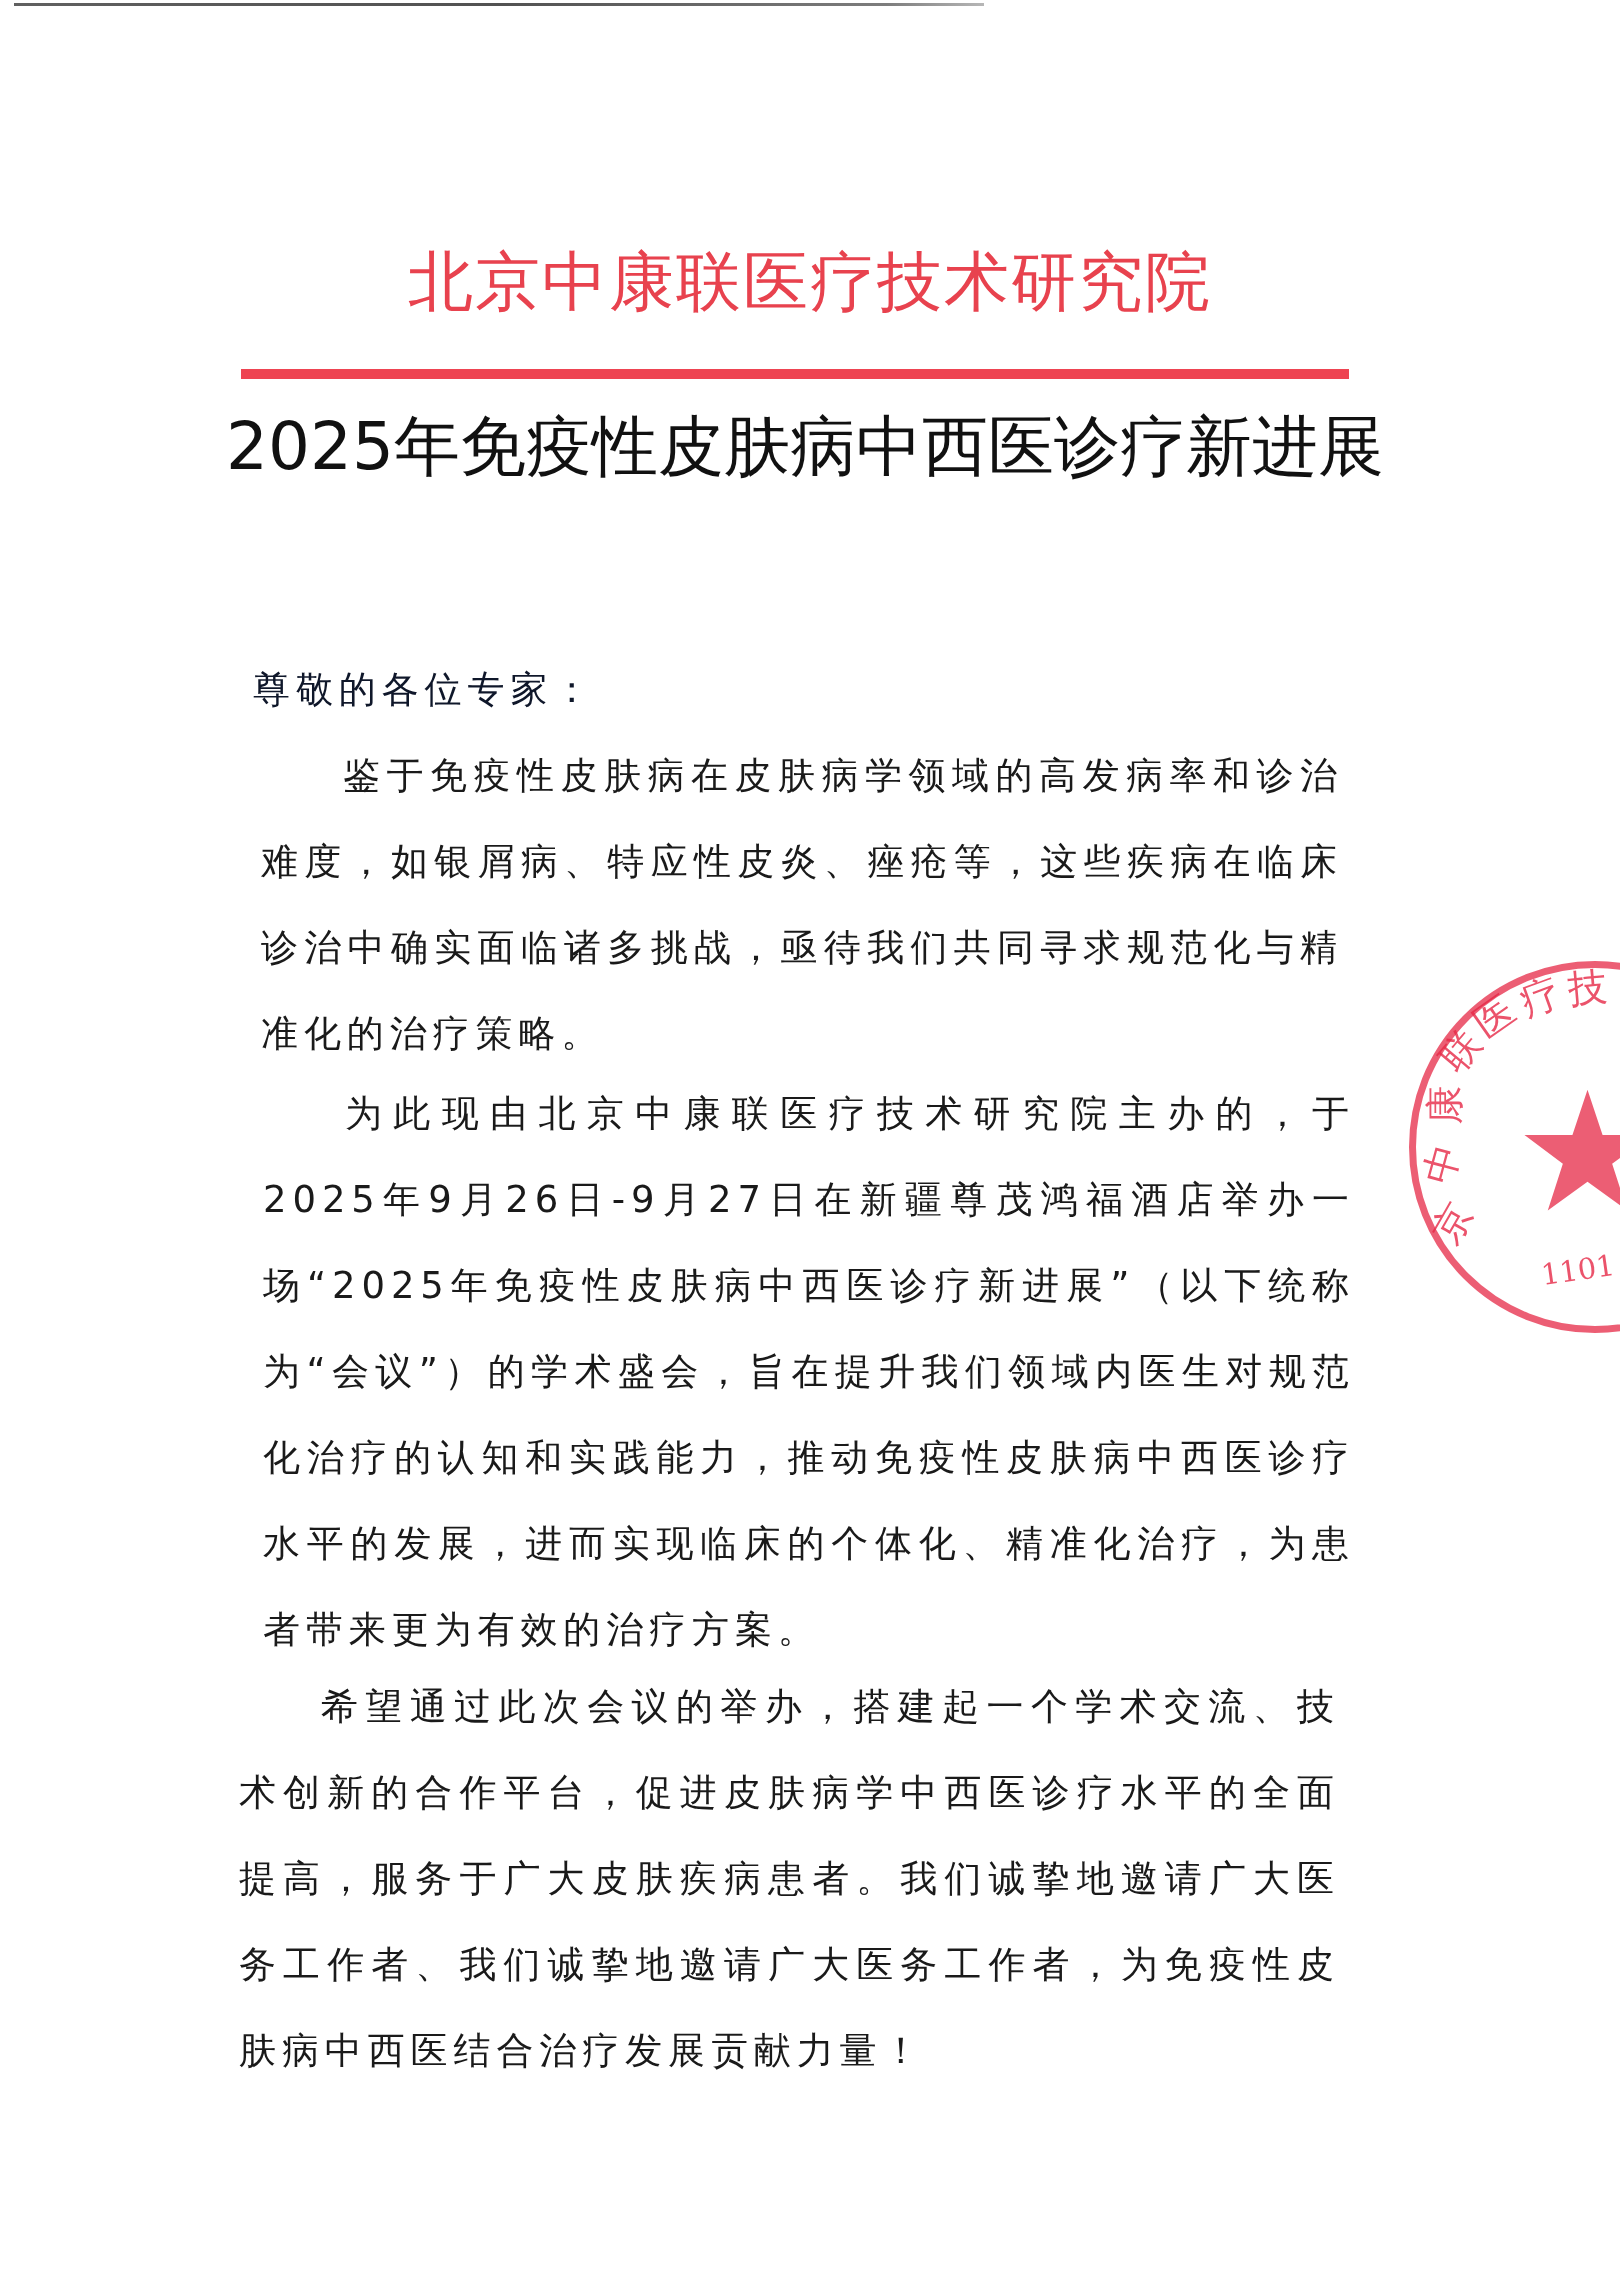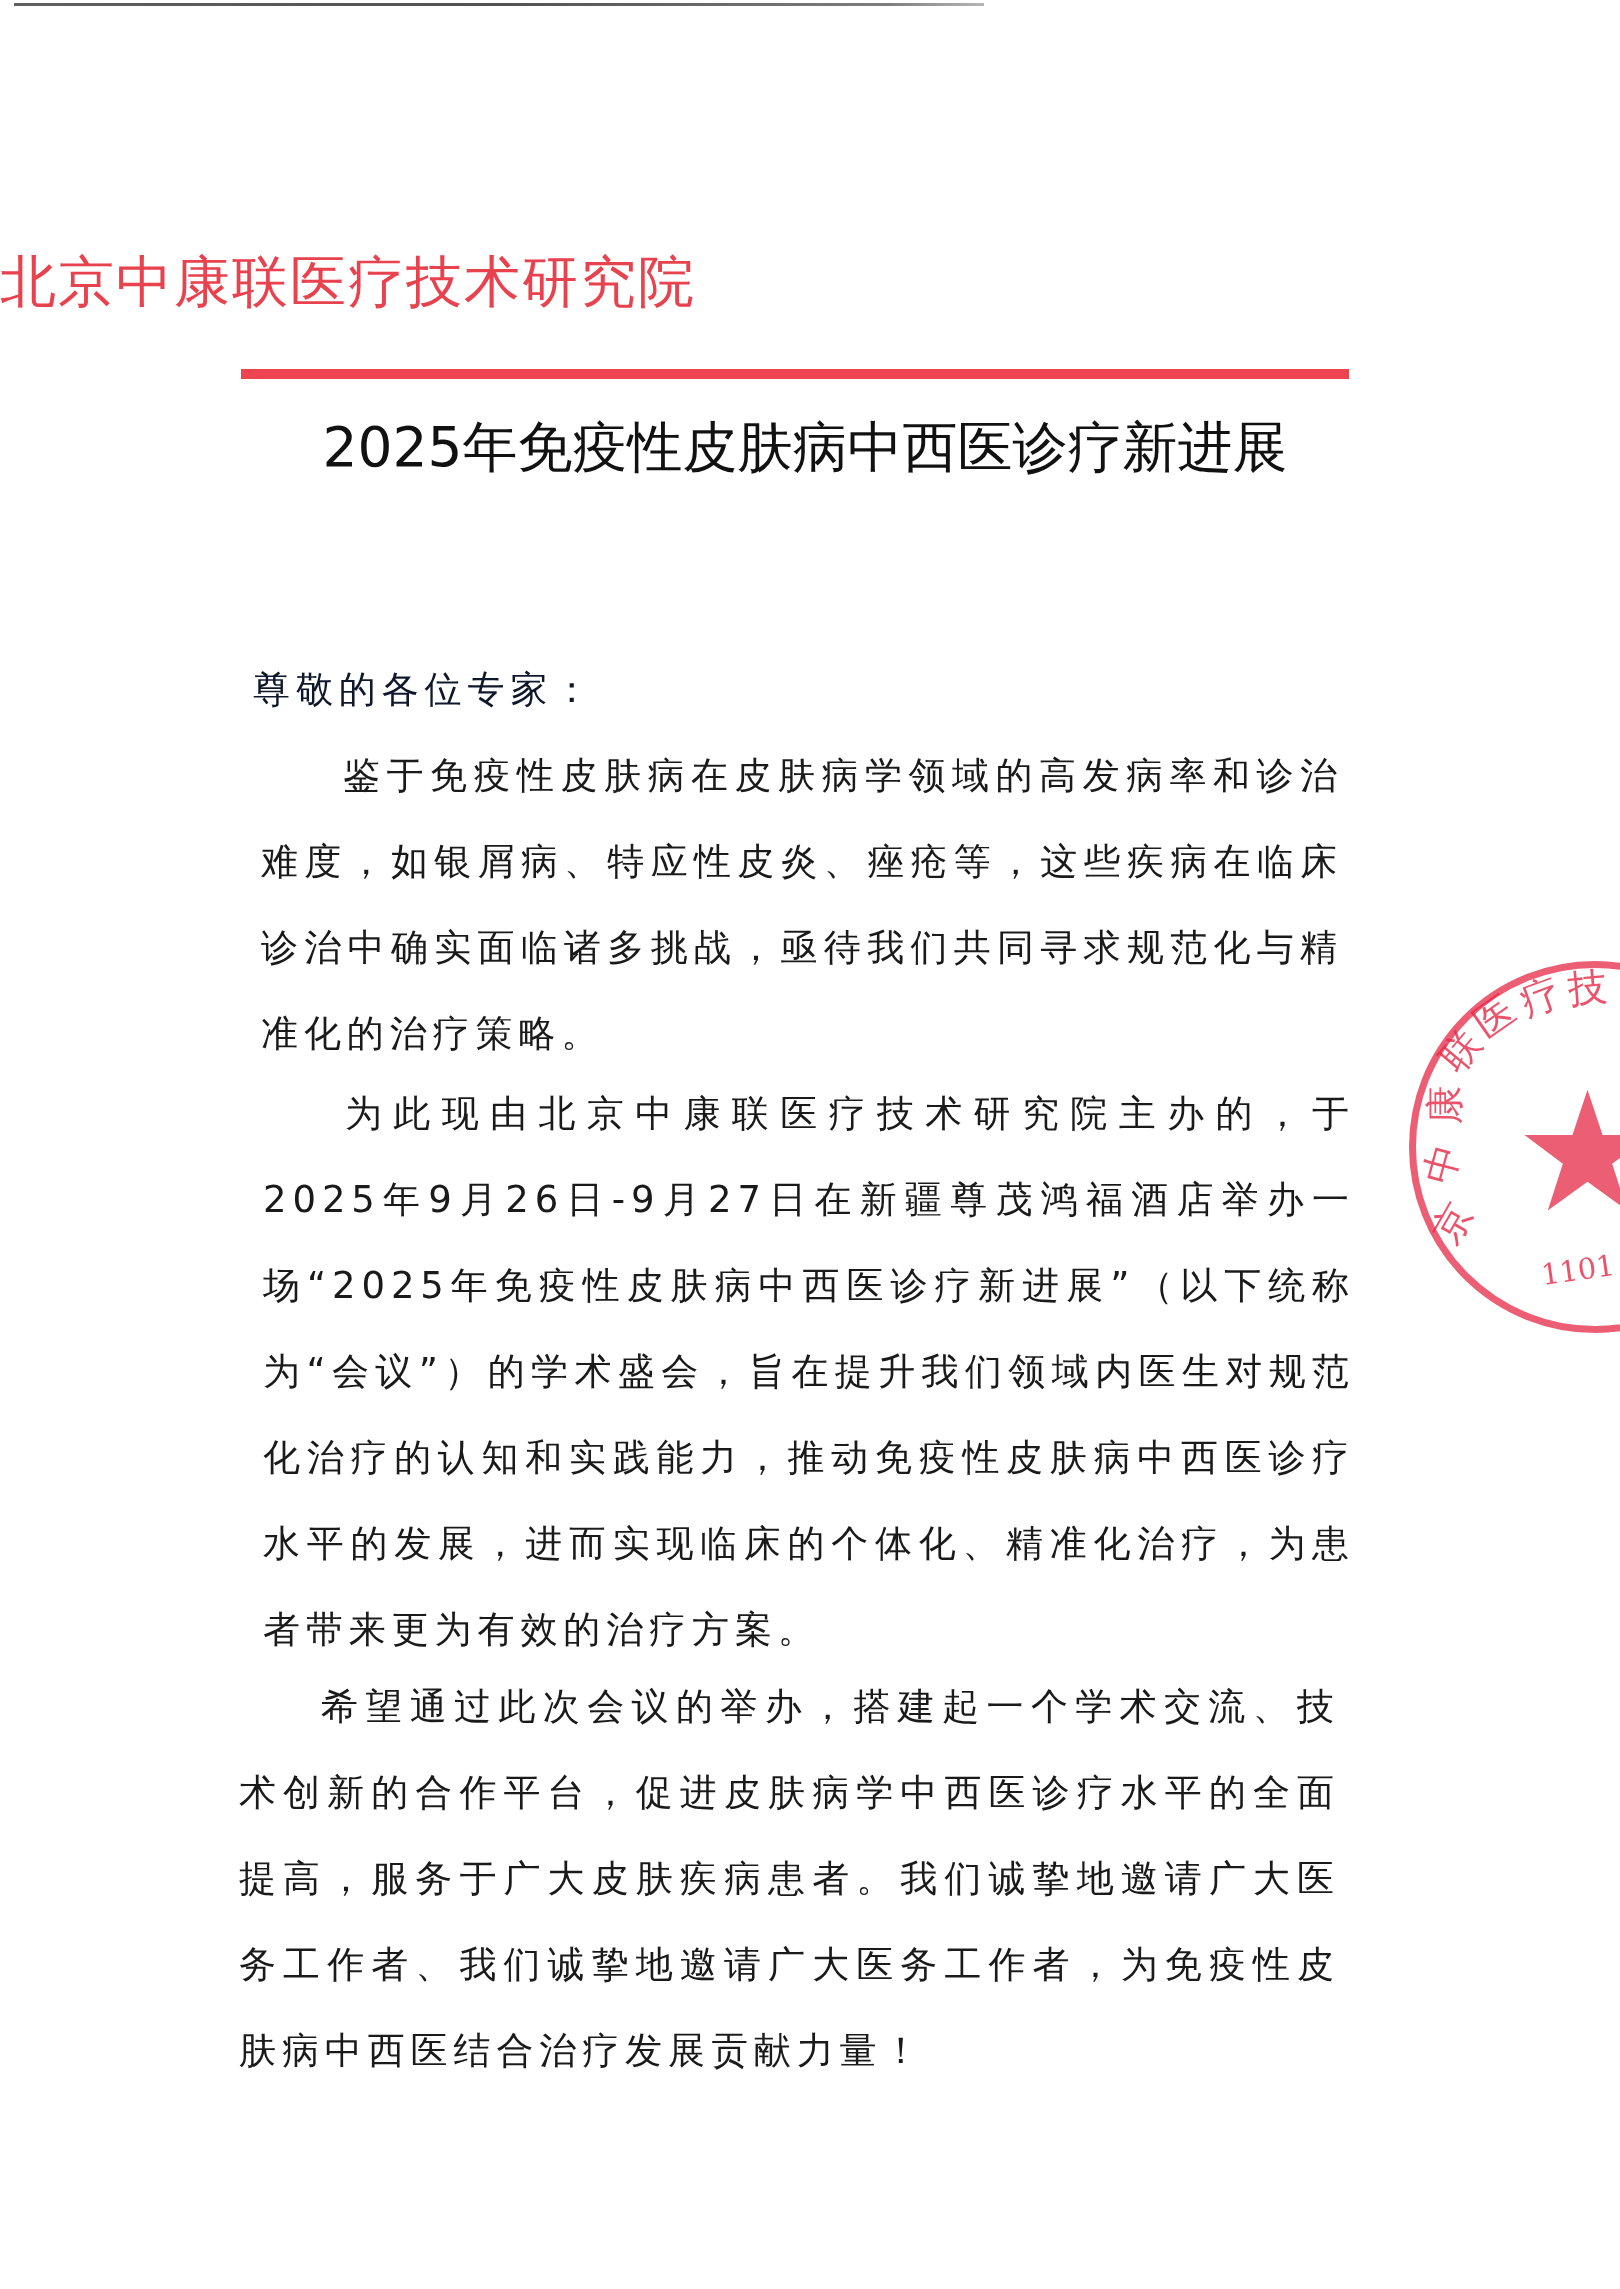--- a/index.html
+++ b/index.html
@@ -22,43 +22,43 @@
       width: 970px;
       height: 2.9px;
       background: linear-gradient(to right, #444 0%, #333 50%, #666 90%, #aaa 100%);
       opacity: 0.85;
     }
     .letterhead {
       position: absolute;
       left: 0;
       width: 1620px;
       top: 233px;
-      text-align: left;
+      text-align: center;
       font-family: "DejaVu Serif", "Liberation Serif", serif;
-      font-size: 56px;
+      font-size: 65px;
       color: #e8424e;
       letter-spacing: 2px;
       line-height: 98px;
     }
     .red-rule {
       position: absolute;
       left: 241px;
       top: 369px;
       width: 1108px;
       height: 9.8px;
       background: #ee4452;
     }
     .title {
       position: absolute;
       left: 0;
       width: 1620px;
       top: 410px;
       text-align: center;
       font-family: "DejaVu Sans", "Liberation Sans", sans-serif;
-      font-size: 55px;
+      font-size: 66px;
       color: #111;
       line-height: 74px;
     }
     .title .t1 {
       display: block;
       padding-right: 9.8px;
     }
     .title .t2 {
       display: block;
       padding-right: 29px;

